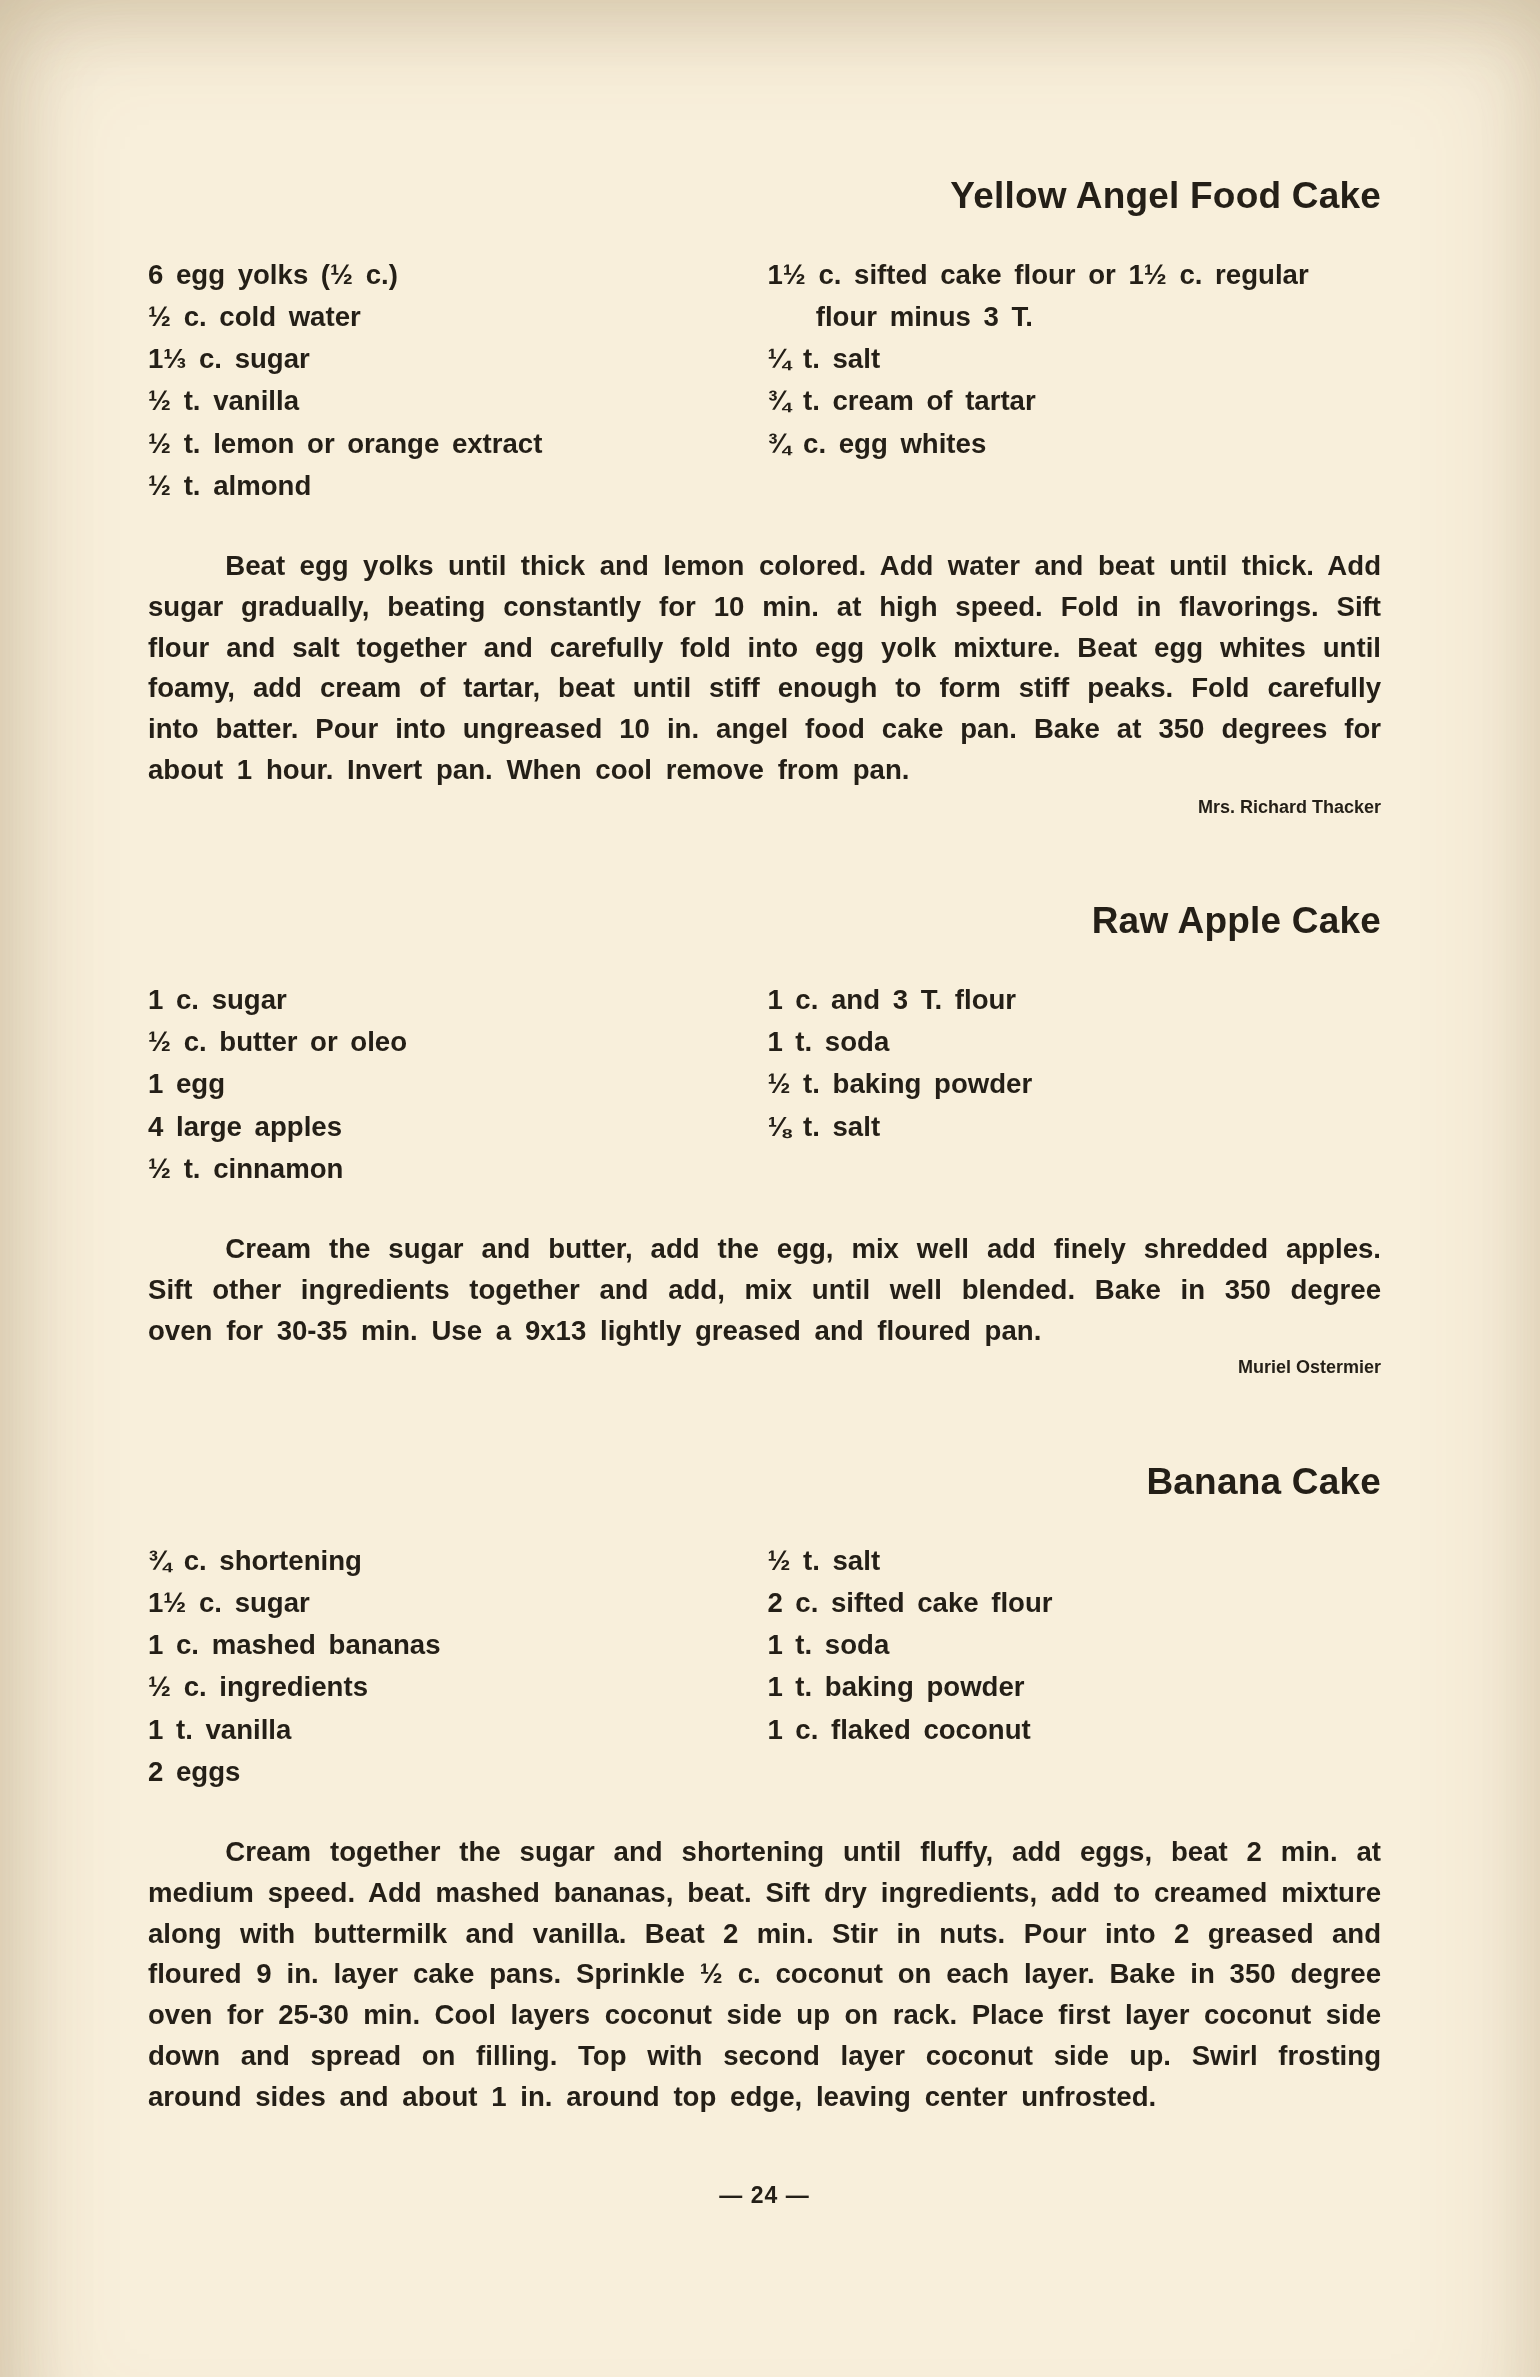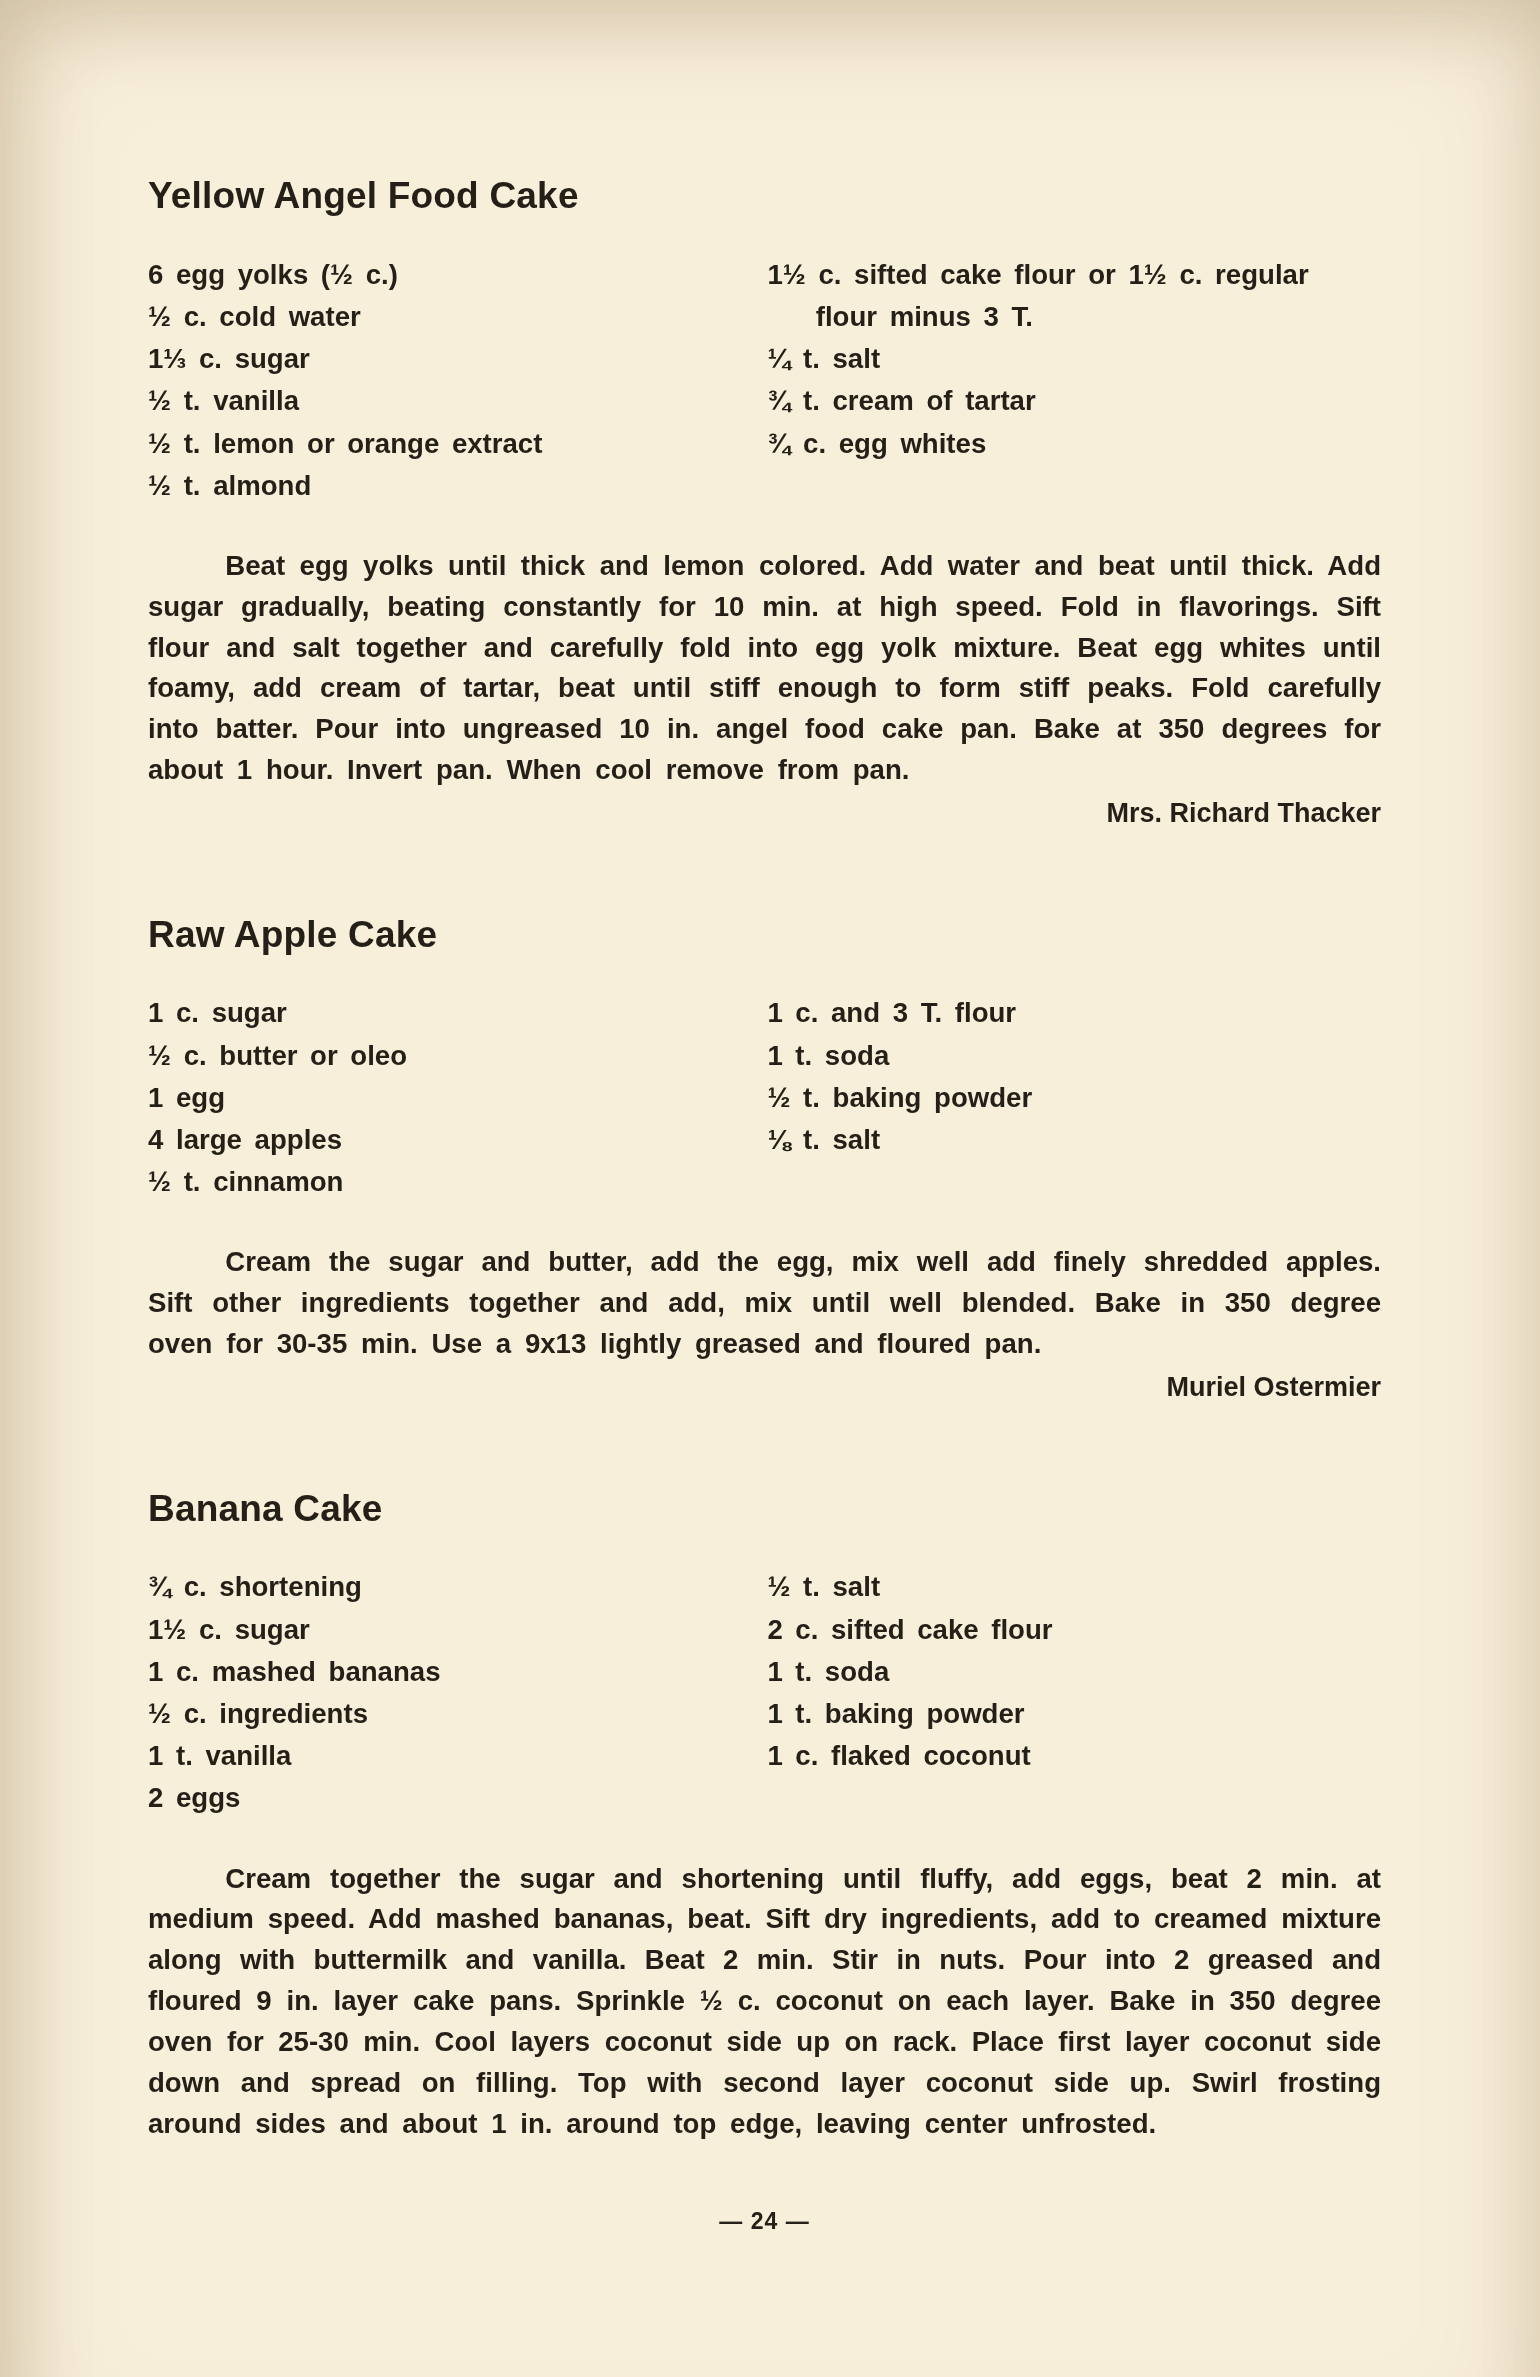--- a/index.html
+++ b/index.html
@@ -30,21 +30,21 @@
     position: relative;
     box-sizing: border-box;
     padding: 176px 159px 0 148px;
     z-index: 1;
   }
   .recipe { margin: 0; }
   .recipe + .recipe { margin-top: 81px; }
   .recipe-title {
     font-size: 37px;
     line-height: 1.1;
-    text-align: left;
+    text-align: right;
     margin: 0 0 37px 0;
     letter-spacing: 0.2px;
   }
   .ingredients {
     display: flex;
     flex-direction: row;
   }
   .ingredients .col {
     width: 50%;
     box-sizing: border-box;
@@ -60,21 +60,21 @@
   .instructions {
     margin: 39px 0 0 0;
     font-size: 27.6px;
     line-height: 1.48;
     text-align: justify;
     text-indent: 2.8em;
     word-spacing: 0.22em;
   }
   .attribution {
     margin: 2.9px 0 0 0;
-    font-size: 27px;
+    font-size: 18px;
     line-height: 1.48;
     text-align: right;
   }
   .page-number {
     margin-top: 64px;
     font-size: 23px;
     text-align: center;
     letter-spacing: 1px;
   }
 </style>

